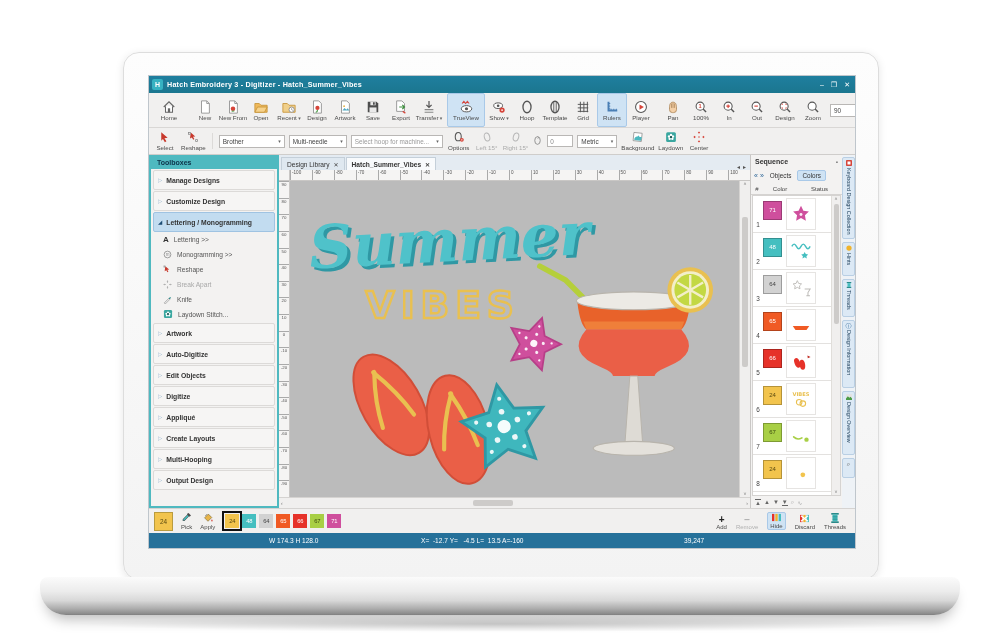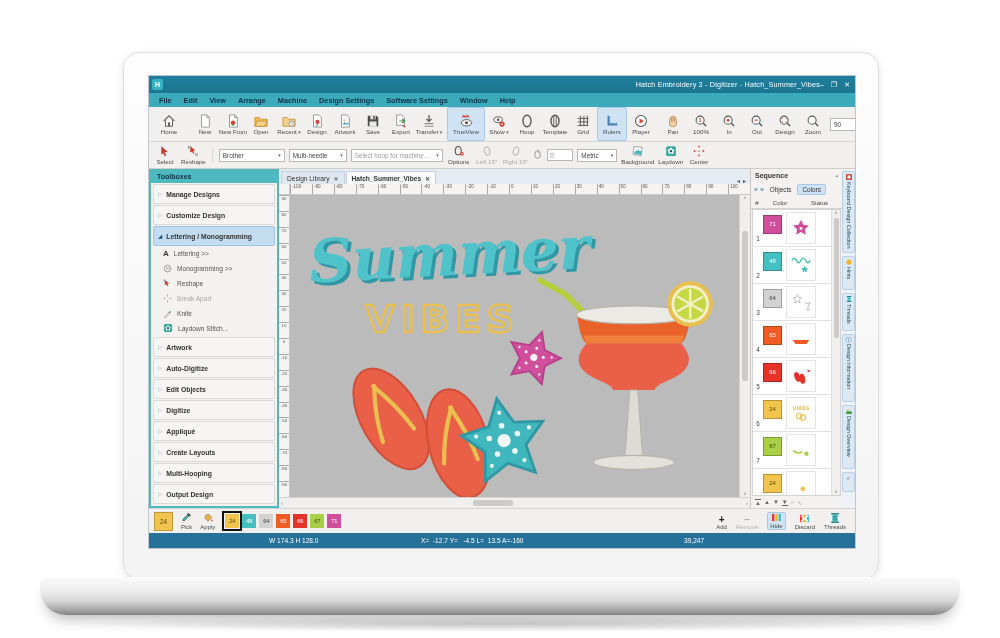--- a/index.html
+++ b/index.html
@@ -16,21 +16,21 @@
     background:linear-gradient(#c9c9c9,#f0f0f0);border-radius:0 0 10px 10px;}
   #floor-shadow{position:absolute;left:70px;top:616px;width:860px;height:16px;
     background:radial-gradient(ellipse at center,rgba(0,0,0,.18),transparent 70%);}
   
   #app{position:absolute;left:24px;top:22px;width:706px;height:472px;display:flex;flex-direction:column;
     border:1px solid #bfc6cc;background:#f1f0ef;font-size:7px;color:#333;}
   
   .titlebar{height:17px;background:linear-gradient(#1f7f9f,#1b768f);display:flex;align-items:center;color:#fff;flex:0 0 auto;}
   .app-ico{width:11px;height:11px;margin:0 4px 0 3px;background:#36b2c2;border-radius:2px;color:#fff;
     font-size:7px;font-weight:bold;display:flex;align-items:center;justify-content:center;}
-  .title-text{flex:1;text-align:right;font-size:7.2px;font-weight:normal;letter-spacing:.2px;}
+  .title-text{flex:1;text-align:left;font-size:7.2px;font-weight:bold;letter-spacing:.2px;}
   .wctl{display:flex;gap:7px;margin-right:5px;font-size:7px;}
   .wctl span{cursor:default;}
   
   .menubar{height:14px;background:#3baaba;display:flex;align-items:center;gap:12px;padding:0 10px;flex:0 0 auto;}
   .menubar span{color:#0d3349;font-weight:bold;font-size:7.3px;}
   
   .ribbon{height:34px;background:#f1f0ef;border-bottom:1px solid #d9d7d5;display:flex;align-items:stretch;
     padding:0 2px;flex:0 0 auto;overflow:hidden;}
   .rb{display:flex;flex-direction:column;align-items:center;justify-content:center;min-width:24px;
     padding:0 2px;gap:1px;border-radius:2px;}
@@ -151,31 +151,20 @@
       <div class="titlebar">
         <div class="app-ico">H</div>
         <div class="title-text">Hatch Embroidery 3 - Digitizer - Hatch_Summer_Vibes</div>
         <div class="wctl">
           <span>–</span>
           <span>❐</span>
           <span>✕</span>
         </div>
       </div>
 
-      <div class="menubar">
-        <span>File</span>
-        <span>Edit</span>
-        <span>View</span>
-        <span>Arrange</span>
-        <span>Machine</span>
-        <span>Design Settings</span>
-        <span>Software Settings</span>
-        <span>Window</span>
-        <span>Help</span>
-      </div>
 
       <div class="ribbon">
         <div class="rb" style="min-width:32px;">
           <span>
               <svg width="14" height="14" viewBox="0 0 16 16">
                 <path d="M2 8 8 2l6 6" fill="none" stroke="#666" stroke-width="1.3"></path>
                 <path d="M4 7v7h8V7" fill="#fff" stroke="#666" stroke-width="1.2"></path>
                 <rect x="6.7" y="9.5" width="2.6" height="4.5" fill="#666"></rect>
               </svg>
             </span>

